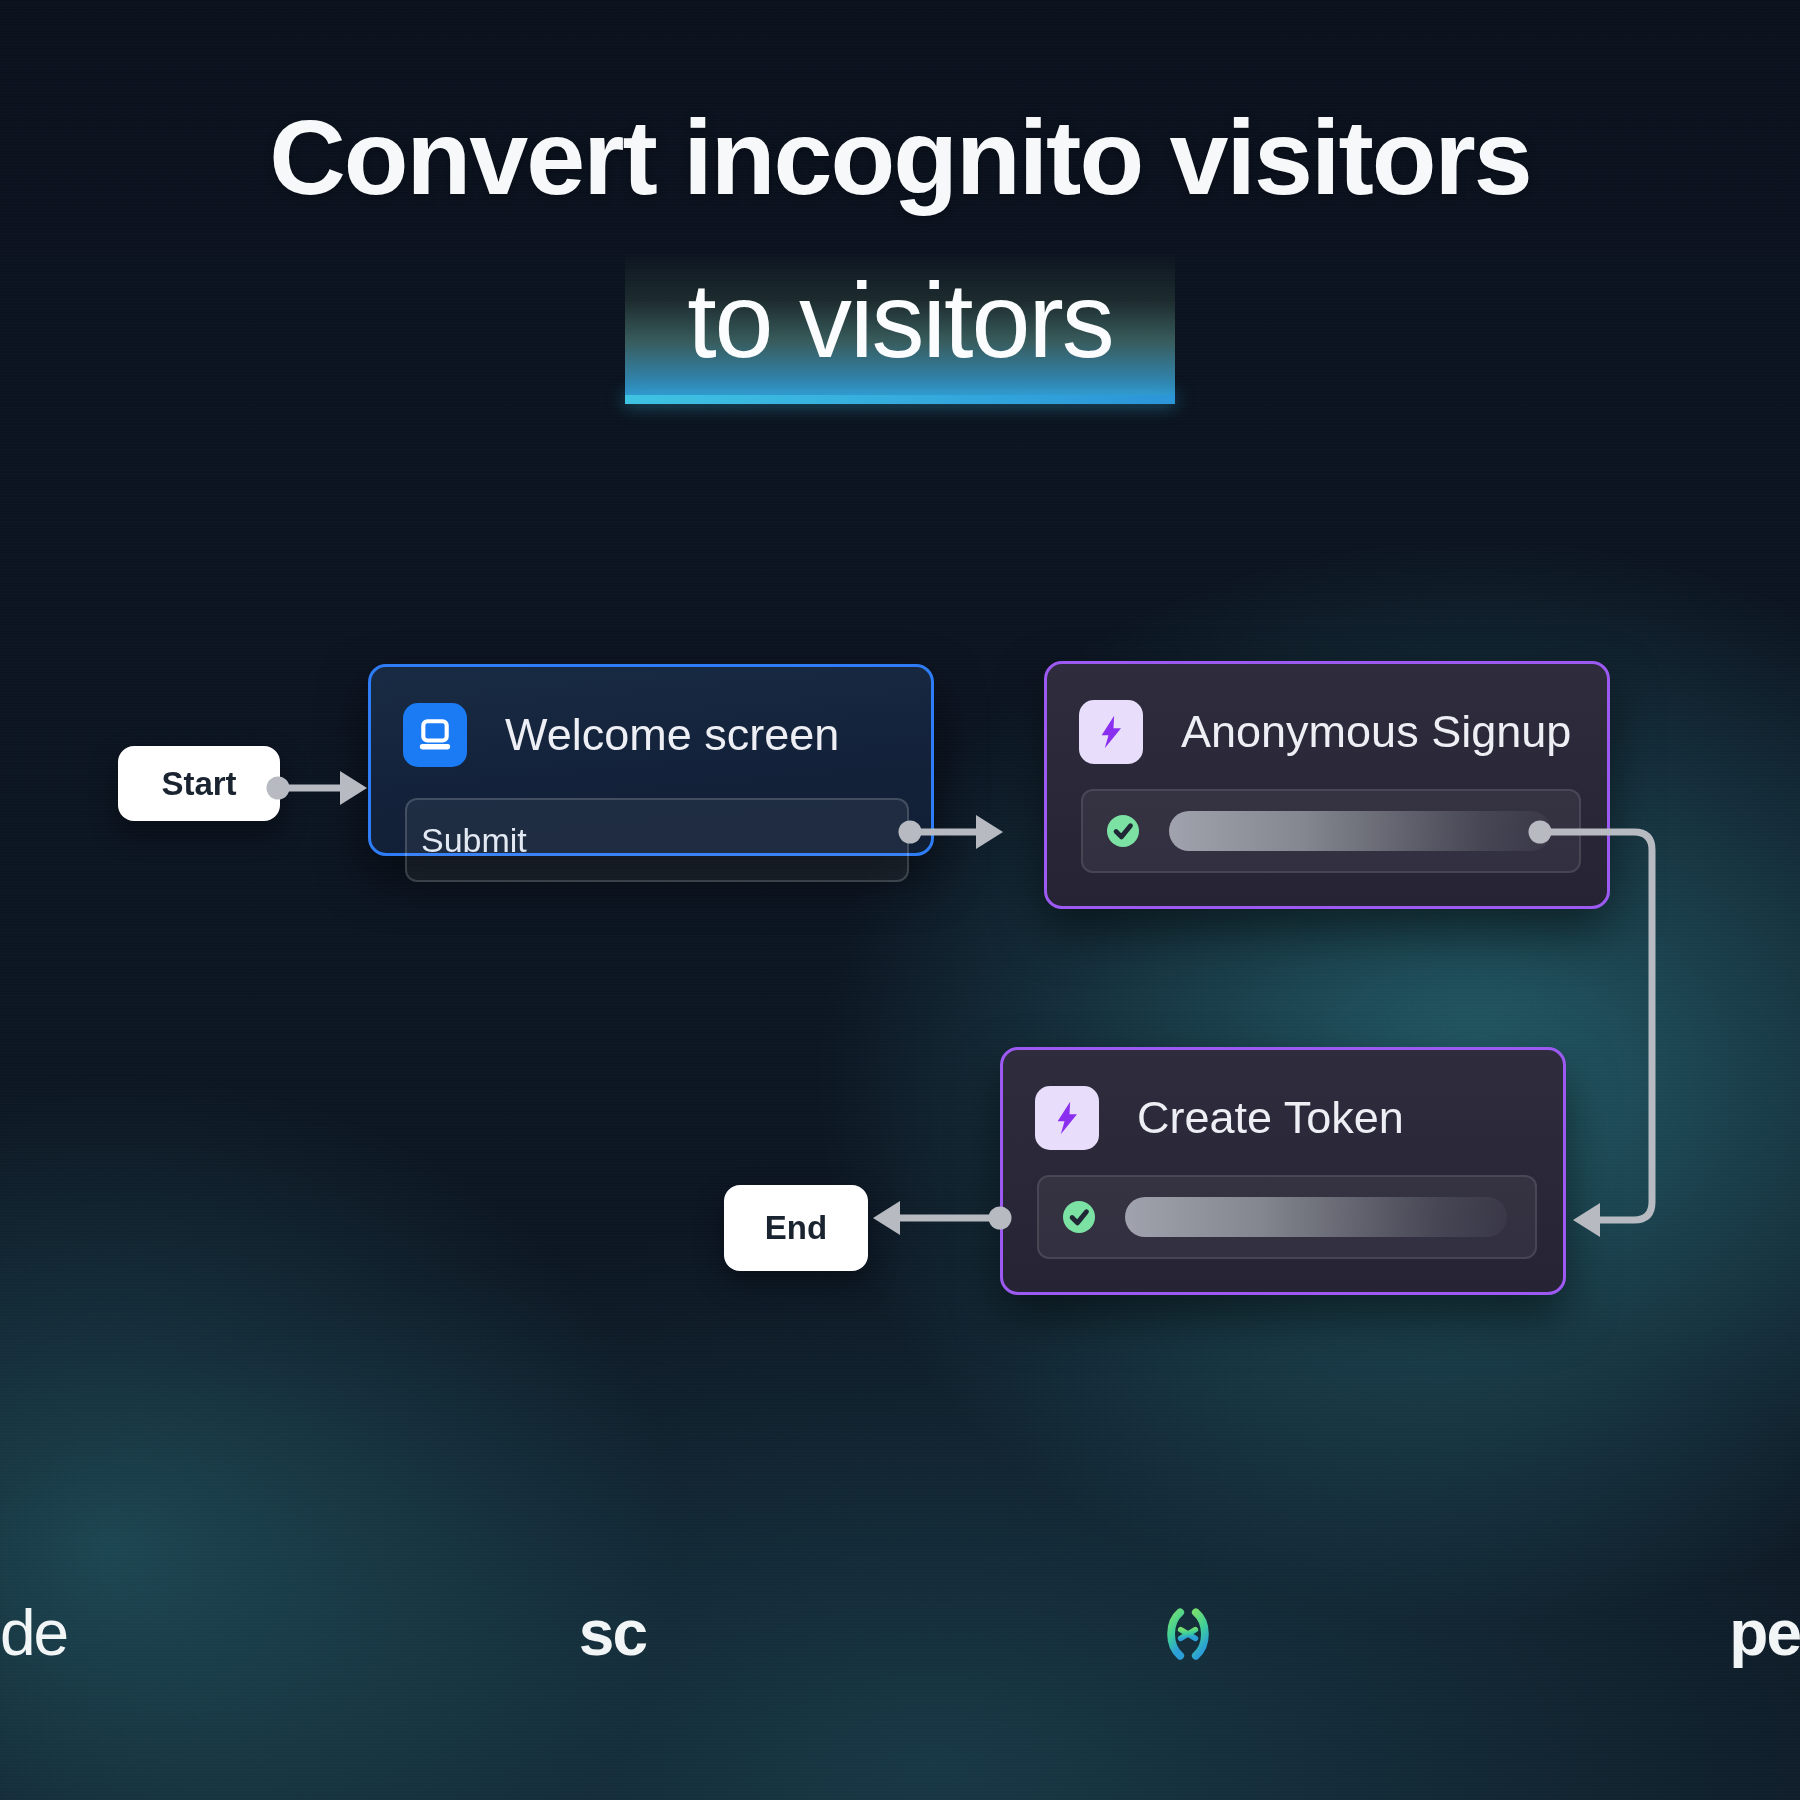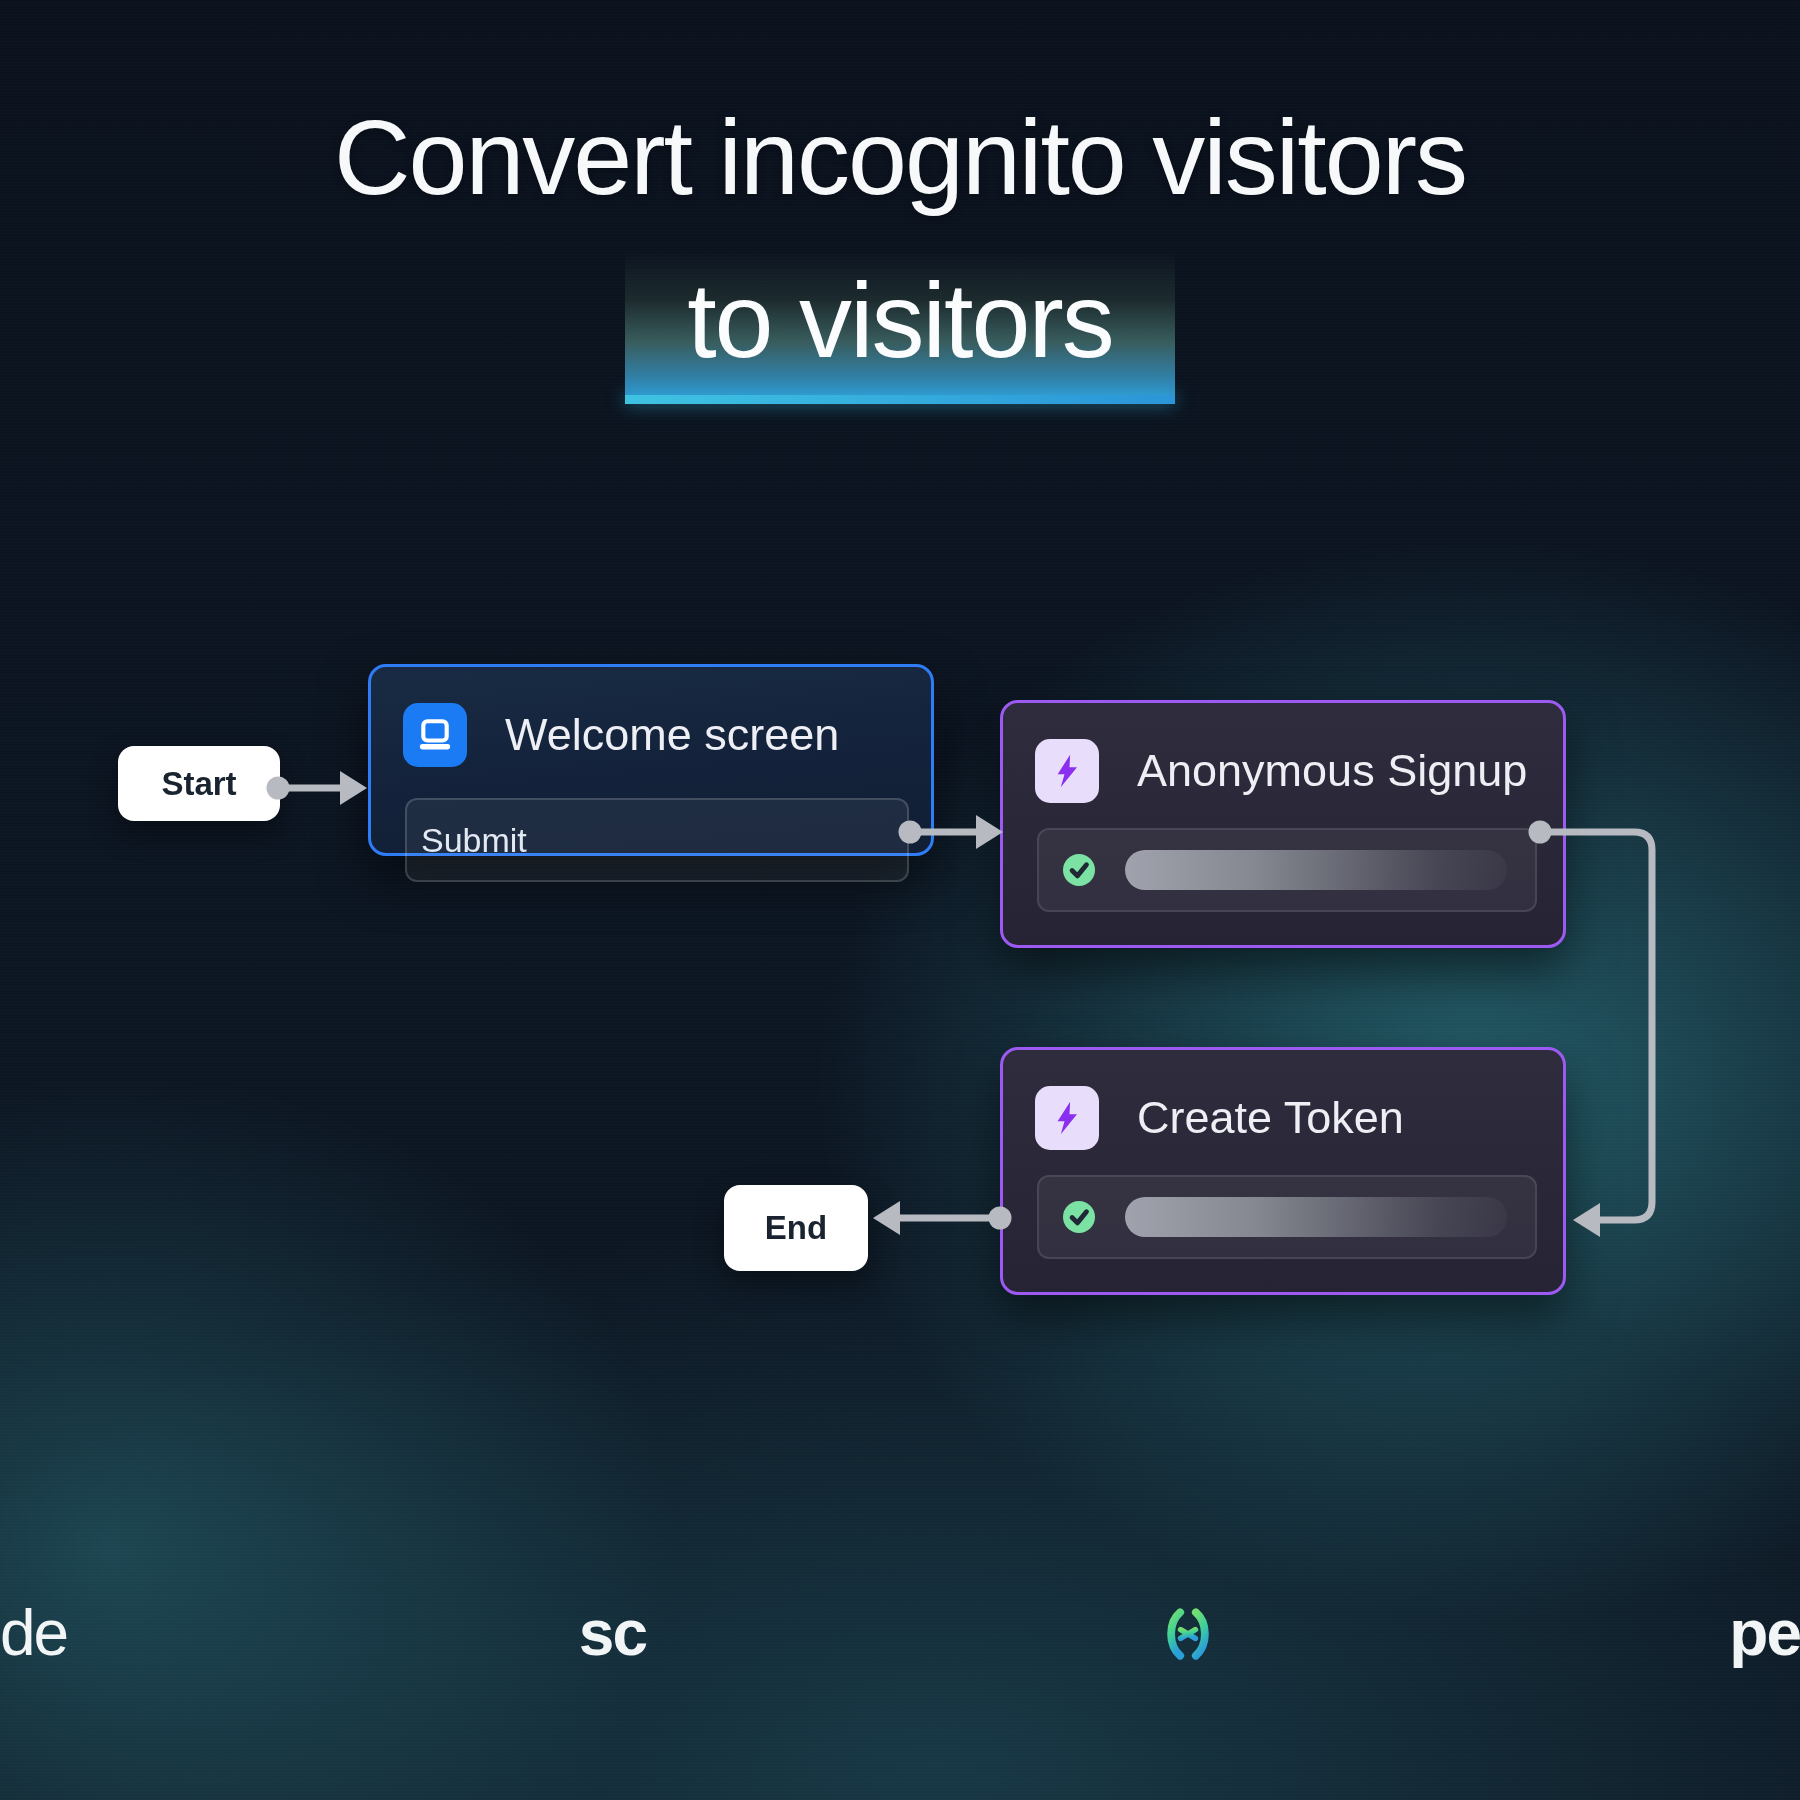--- a/index.html
+++ b/index.html
@@ -13,21 +13,21 @@
       radial-gradient(1500px 760px at 52% 98%, rgba(45,120,135,0.34), rgba(45,120,135,0) 72%),
       linear-gradient(180deg,#0b121e 0%,#0c1522 45%,#0d1824 100%);
   }
   .grain{position:absolute;inset:0;z-index:1;pointer-events:none;
     background-image:
       repeating-linear-gradient(0deg, rgba(255,255,255,0.012) 0 1px, transparent 1px 3px),
       repeating-linear-gradient(90deg, rgba(0,0,0,0.02) 0 1px, transparent 1px 3px);}
   
   .title-wrap{position:absolute;top:94px;left:0;width:100%;text-align:center;z-index:2;}
   .title-line1{
-    font-size:106px;font-weight:400;letter-spacing:-2px;color:#f6f8fa;line-height:1.2;
+    font-size:106px;font-weight:700;letter-spacing:-2px;color:#f6f8fa;line-height:1.2;
     text-shadow:0 2px 10px rgba(0,0,0,0.35);
   }
   .title-line2-row{margin-top:30px;display:flex;justify-content:center;}
   .title-highlight{
     position:relative;display:inline-block;padding:12px 62px 18px;
     font-size:106px;font-weight:500;letter-spacing:-2px;color:#fbfcfd;line-height:1.08;
     background:linear-gradient(180deg, rgba(16,24,36,0) 0%, rgba(42,62,58,0.55) 34%, rgba(64,104,102,0.85) 62%, #2e93cc 100%);
   }
   .title-highlight::after{
     content:"";position:absolute;left:0;right:0;bottom:-8px;height:9px;
@@ -48,21 +48,21 @@
     box-shadow:0 22px 48px rgba(0,0,0,0.5);
   }
   .node-head{display:flex;align-items:center;gap:38px;padding:36px 32px 0 32px;}
   .chip{width:64px;height:64px;border-radius:15px;display:flex;align-items:center;justify-content:center;flex:0 0 auto;}
   .node-title{font-size:45px;font-weight:400;color:#edeff5;letter-spacing:0;}
   .node.blue{left:368px;top:664px;width:566px;height:192px;border:3px solid #2e7cf6;
     background:linear-gradient(175deg,#192b44 0%,#13223a 55%,#111f35 100%);}
   .node.blue .chip{background:#1b7bf4;}
   .node.purple{left:1000px;width:566px;height:248px;border:3px solid #9c5af3;
     background:linear-gradient(180deg,#2f2c3d 0%,#262334 100%);}
-  .node.purple.anon{top:700px;}
+  .node.purple.anon{top:661px;margin-left:44px;}
   .node.purple.token{top:1047px;}
   .node.purple .chip{background:#e8defb;}
   .inner-row{
     position:absolute;left:34px;border-radius:12px;display:flex;align-items:center;
     background:rgba(255,255,255,0.055);border:2px solid rgba(255,255,255,0.14);
   }
   .submit-row{top:131px;width:504px;height:84px;padding-left:14px;
     font-size:34px;color:#e3e9f2;border:2px solid rgba(255,255,255,0.16);}
   .status-row{top:125px;width:500px;height:84px;padding-left:24px;border:2px solid rgba(255,255,255,0.10);}
   .skeleton{

